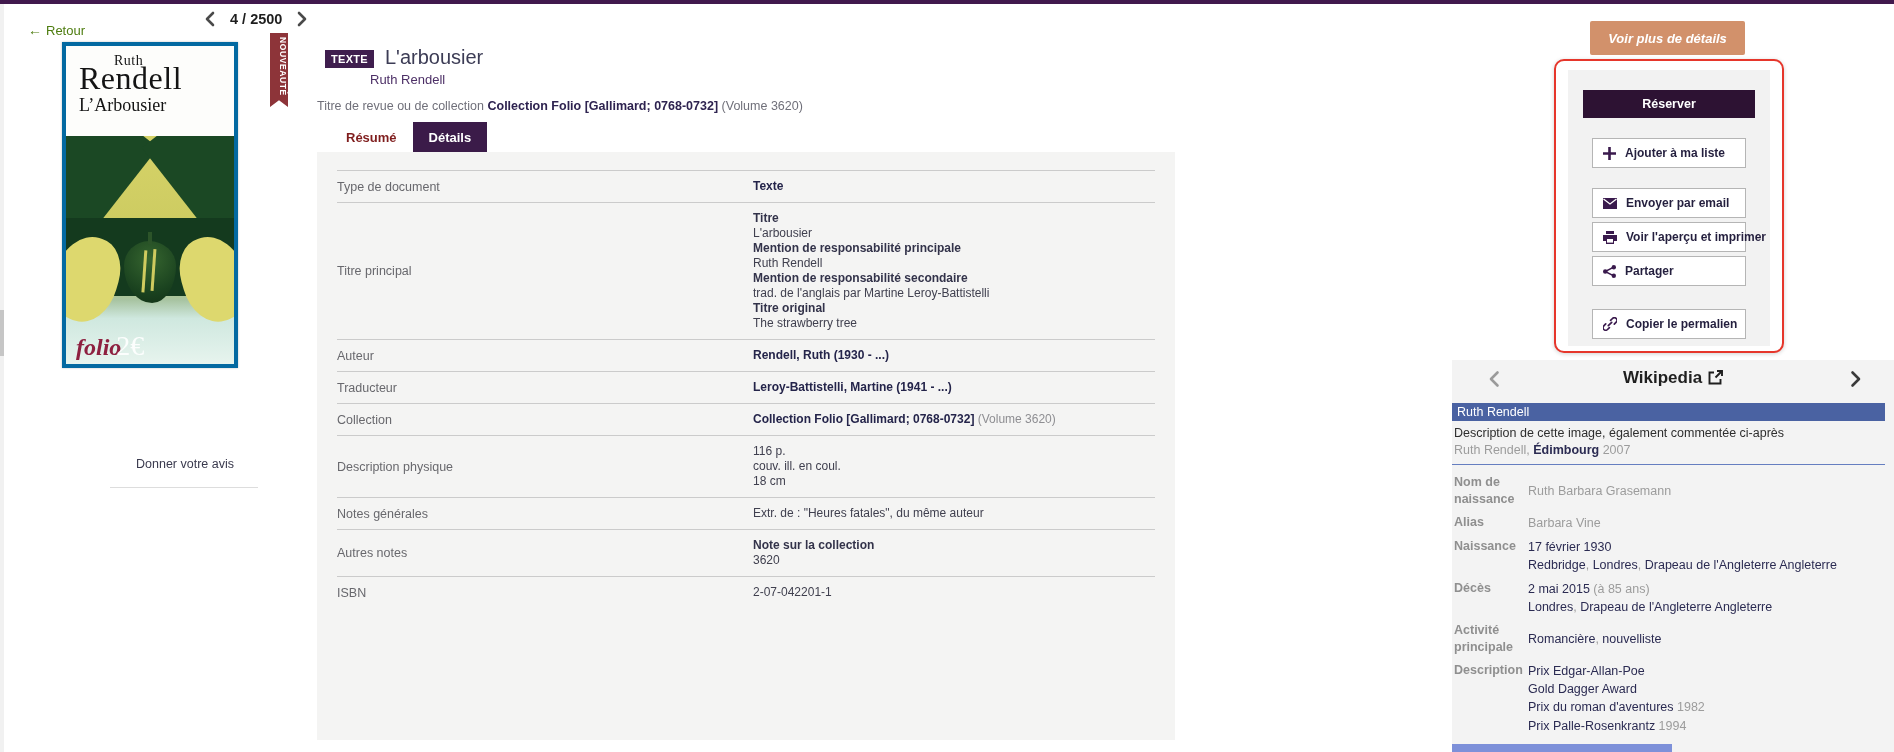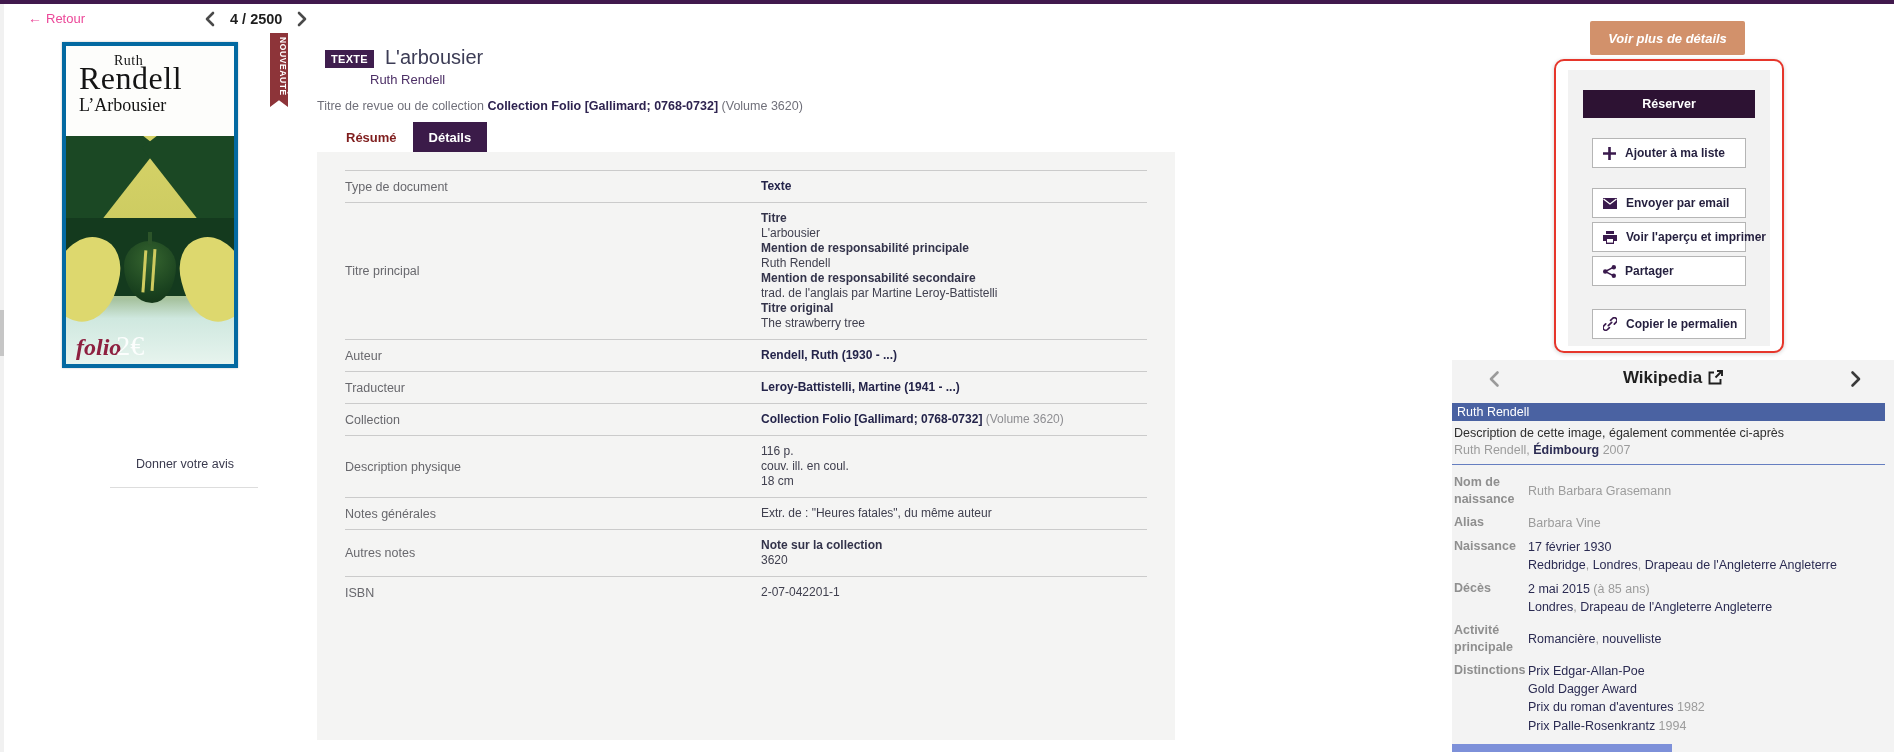--- a/index.html
+++ b/index.html
@@ -8,21 +8,21 @@
     position:relative; overflow:hidden; background:#fff;
     font-family:"Liberation Sans","DejaVu Sans",sans-serif; font-size:13px; color:#33334e;
   }
   .abs { position:absolute; }
 
   
   .top-bar { left:0; top:0; width:1894px; height:4px; background:#41194d; }
   .page-scrollbar { left:0; top:4px; width:4px; height:748px; background:#f1f1f1; }
   .page-scroll-thumb { left:0; top:306px; width:4px; height:46px; background:#c6c6c6; }
 
-  .back-link { left:28px; top:10px; color:#ec4899; font-size:13px; cursor:pointer; }
+  .back-link { left:28px; top:22px; color:#4d7c0f; font-size:13px; cursor:pointer; }
   .back-link .arr { font-size:14px; margin-right:4px; }
   .pager { left:205px; top:11px; display:flex; align-items:center; gap:15px; }
   .pager .chev { color:#4a4a4a; cursor:pointer; display:inline-flex; }
   .pager .pg-txt { font-weight:700; color:#1e1e1e; font-size:14.5px; }
 
   
   .cover { left:62px; top:42px; width:176px; height:326px; background:#fff;
            border:4px solid #0369a1; box-shadow:0 0 2px rgba(0,0,0,.25); cursor:pointer; }
   .cover-band { position:relative; height:90px; background:#fdfdfb; overflow:hidden;
                 font-family:"Liberation Serif","DejaVu Serif",serif; color:#141414; }
@@ -60,21 +60,21 @@
   .title-row { position:absolute; left:8px; top:46px; display:flex; align-items:flex-start; gap:11px; }
   .doc-badge { background:#3f1e4e; color:#fff; font-size:11px; font-weight:700; padding:3px 6px; margin-top:4px; letter-spacing:.3px; }
   .record-title { font-size:20px; color:#3c3c55; font-weight:400; }
   .author-link { position:absolute; left:53px; top:72px; color:#4c2f66; font-size:13px; cursor:pointer; }
   .collection-line { position:absolute; left:0; top:99px; font-size:12.5px; color:#70707a; }
   .collection-line .coll-link { color:#2e2350; font-weight:700; cursor:pointer; }
   .tabs { position:absolute; left:13px; top:122px; display:flex; }
   .tab { padding:8px 16px; font-size:13px; font-weight:600; color:#7f1d1d; cursor:pointer; }
   .tab.active { background:#3b1b49; color:#fff; }
   .panel { position:absolute; left:0; top:152px; width:858px; height:588px; background:#f4f4f3; }
-  .details-table { margin:18px 28px 0; }
+  .details-table { margin:18px 20px 0; }
   .detail-row { display:flex; align-items:center; border-top:1px solid #cbcbcb; padding:8px 0; }
   .detail-label { width:416px; flex-shrink:0; color:#68686d; font-size:12.5px; }
   .detail-value { font-size:12px; line-height:15px; }
   .sg-p { color:#40404f; }
   .sg-b { color:#33334a; font-weight:700; }
   .sg-l { color:#24244a; font-weight:600; cursor:pointer; }
   .sg-g { color:#8e8e92; }
 
   
   .more-details-btn { left:1590px; top:21px; width:155px; height:34px; background:#d2916b; color:#fff;
@@ -357,21 +357,21 @@
             <div class="wiki-line"><span class="sg-l">Londres</span><span class="sg-g">, </span><span class="sg-l">Drapeau de l'Angleterre Angleterre</span></div>
           </div>
         </div>
         <div class="wiki-row">
           <div class="wiki-label">Activité principale</div>
           <div class="wiki-value">
             <div class="wiki-line"><span class="sg-l">Romancière</span><span class="sg-g">, </span><span class="sg-l">nouvelliste</span></div>
           </div>
         </div>
         <div class="wiki-row">
-          <div class="wiki-label">Distinctions</div>
+          <div class="wiki-label">Description</div>
           <div class="wiki-value">
             <div class="wiki-line"><span class="sg-l">Prix Edgar-Allan-Poe</span></div>
             <div class="wiki-line"><span class="sg-l">Gold Dagger Award</span></div>
             <div class="wiki-line"><span class="sg-l">Prix du roman d'aventures</span><span class="sg-g"> 1982</span></div>
             <div class="wiki-line"><span class="sg-l">Prix Palle-Rosenkrantz</span><span class="sg-g"> 1994</span></div>
           </div>
         </div>
         <div class="wiki-selected">Auteur</div>
       </div>
   </div>

